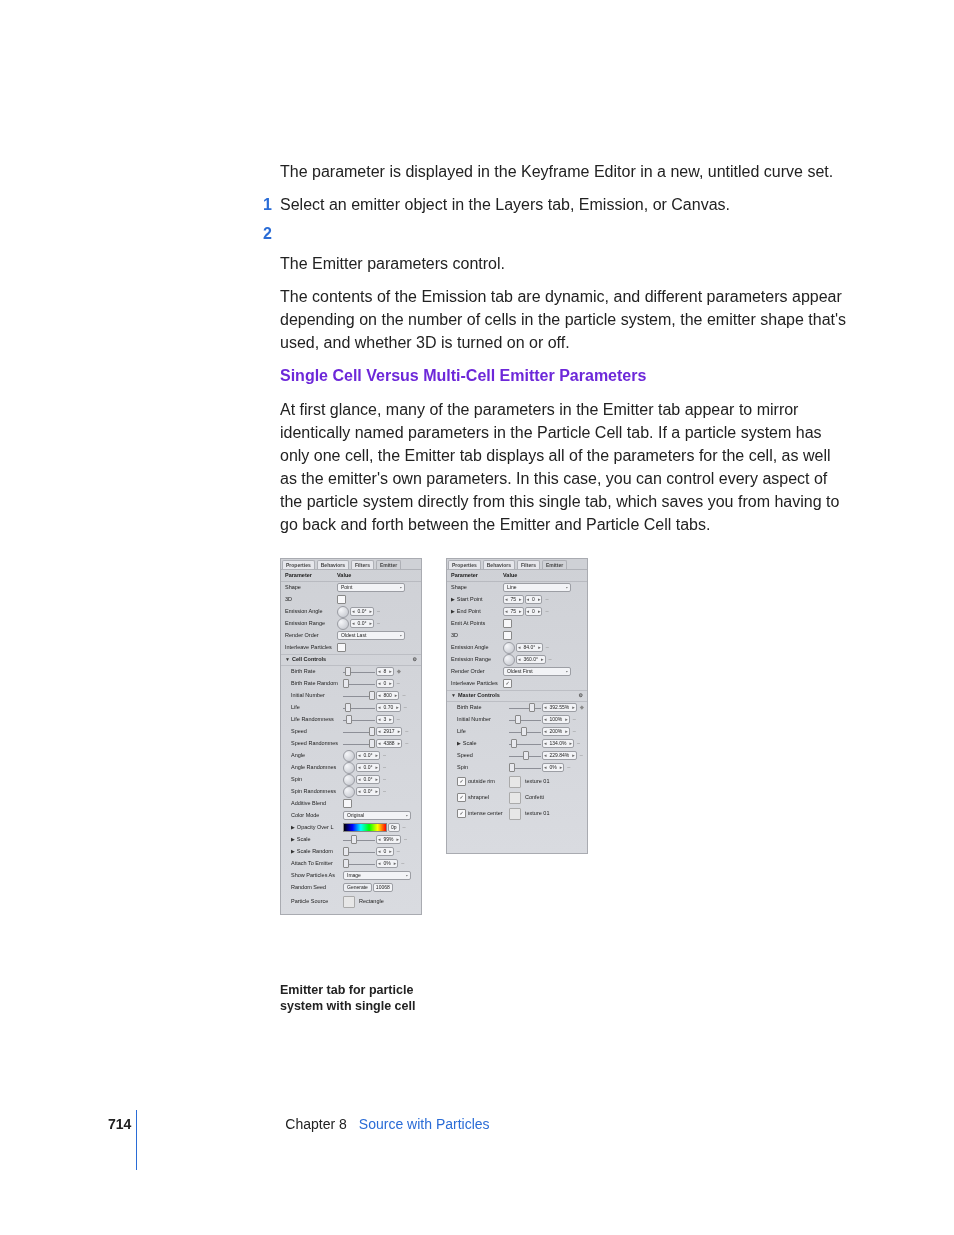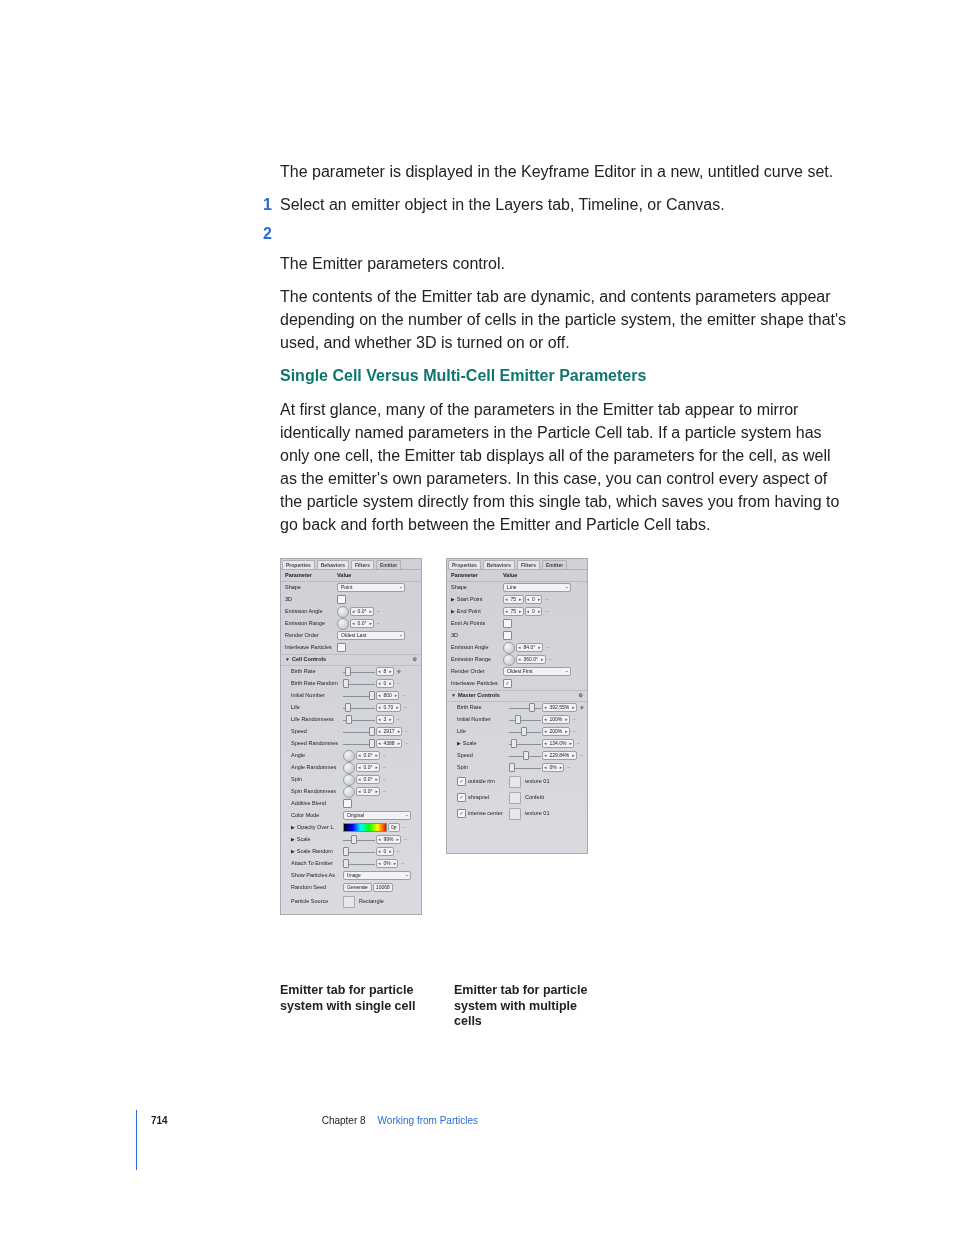--- a/index.html
+++ b/index.html
@@ -34,21 +34,21 @@
   .step-num {
     color: #2a6cd6;
     font-weight: 700;
     width: 18px;
     text-align: right;
     margin-left: -26px;
     margin-right: 8px;
   }
   .sub-para { margin-top: 6px; margin-bottom: 6px; }
   .section-head {
-    color: #0f766e;
+    color: #6d28d9;
     font-weight: 700;
     margin-top: 20px;
     margin-bottom: 4px;
   }
   .screens {
     position: absolute;
     left: 280px;
     top: 558px;
     display: flex;
     gap: 24px;
@@ -173,22 +173,21 @@
     font-weight:600;
     color:#222;
   }
   .caption-row div{width:150px;line-height:1.25;}
   .footer{
     position:absolute;
     left:108px;
     top:1114px;
     display:flex;
     align-items:center;
-    font-size:10px;
-    margin-left:43px;
+    font-size:14px;
   }
   .pagenum{font-weight:700;margin-right:70px;}
   .chapter-label{font-weight:400;margin-left:84px;}
   .chapter-title{color:#2a6cd6;margin-left:12px;}
   .vline{
     position:absolute;
     left:136px;
     top:1110px;
     width:1px;
     height:60px;
@@ -196,27 +195,27 @@
   }
   .dash{color:#888;margin-left:2px;}
 </style>
 </head>
 <body>
 
 <div class="content">
   <p>The parameter is displayed in the Keyframe Editor in a new, untitled curve set.</p>
   <div class="step">
     <span class="step-num">1</span>
-    <span>Select an emitter object in the Layers tab, Timeline, or Canvas.</span>
+    <span>Select an emitter object in the Layers tab, Emission, or Canvas.</span>
   </div>
   <div class="step">
     <span class="step-num">2</span>
   </div>
   <p class="sub-para">The Emitter parameters control.</p>
-  <p class="sub-para">The contents of the Emitter tab are dynamic, and contents parameters appear depending on the number of cells in the particle system, the emitter shape that's used, and whether 3D is turned on or off.</p>
+  <p class="sub-para">The contents of the Emission tab are dynamic, and different parameters appear depending on the number of cells in the particle system, the emitter shape that's used, and whether 3D is turned on or off.</p>
   <p class="section-head">Single Cell Versus Multi-Cell Emitter Parameters</p>
   <p>At first glance, many of the parameters in the Emitter tab appear to mirror identically named parameters in the Particle Cell tab. If a particle system has only one cell, the Emitter tab displays all of the parameters for the cell, as well as the emitter's own parameters. In this case, you can control every aspect of the particle system directly from this single tab, which saves you from having to go back and forth between the Emitter and Particle Cell tabs.</p>
 </div>
 
 <div class="screens">
 
   <div class="panel">
     <div class="tabs">
       <div class="tab">Properties</div>
       <div class="tab">Behaviors</div>
@@ -729,21 +728,20 @@
         <span class="ctrl">
           <span class="swatch"></span>
           <span style="margin-left:3px">texture 01</span>
         </span>
       </div>
   </div>
 </div>
 
 <div class="caption-row">
   <div>Emitter tab for particle system with single cell</div>
-  <div>Emitter tab for particle system with multiple cells</div>
 </div>
 
 <div class="vline"></div>
 <div class="footer">
   <span class="pagenum">714</span>
   <span class="chapter-label">Chapter 8</span>
-  <span class="chapter-title">Working from Particles</span>
+  <span class="chapter-title">Source with Particles</span>
 </div>
 
 </body></html>

